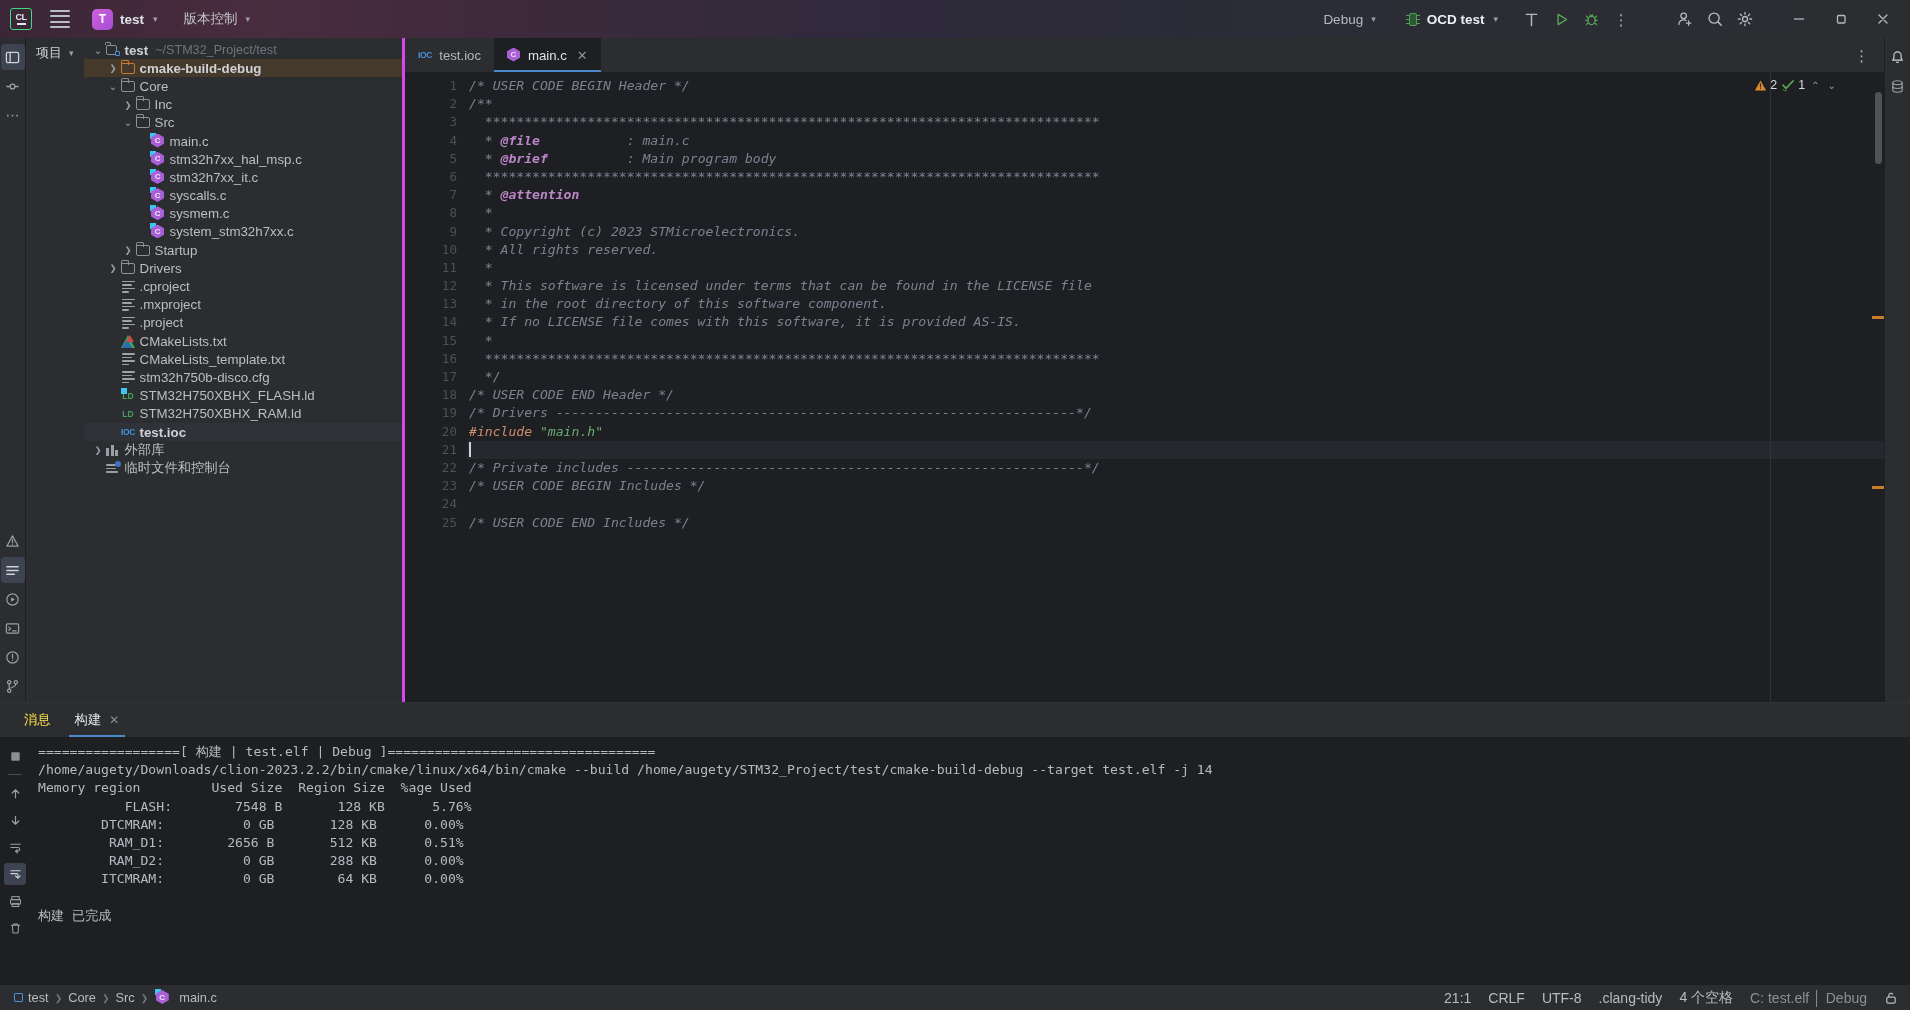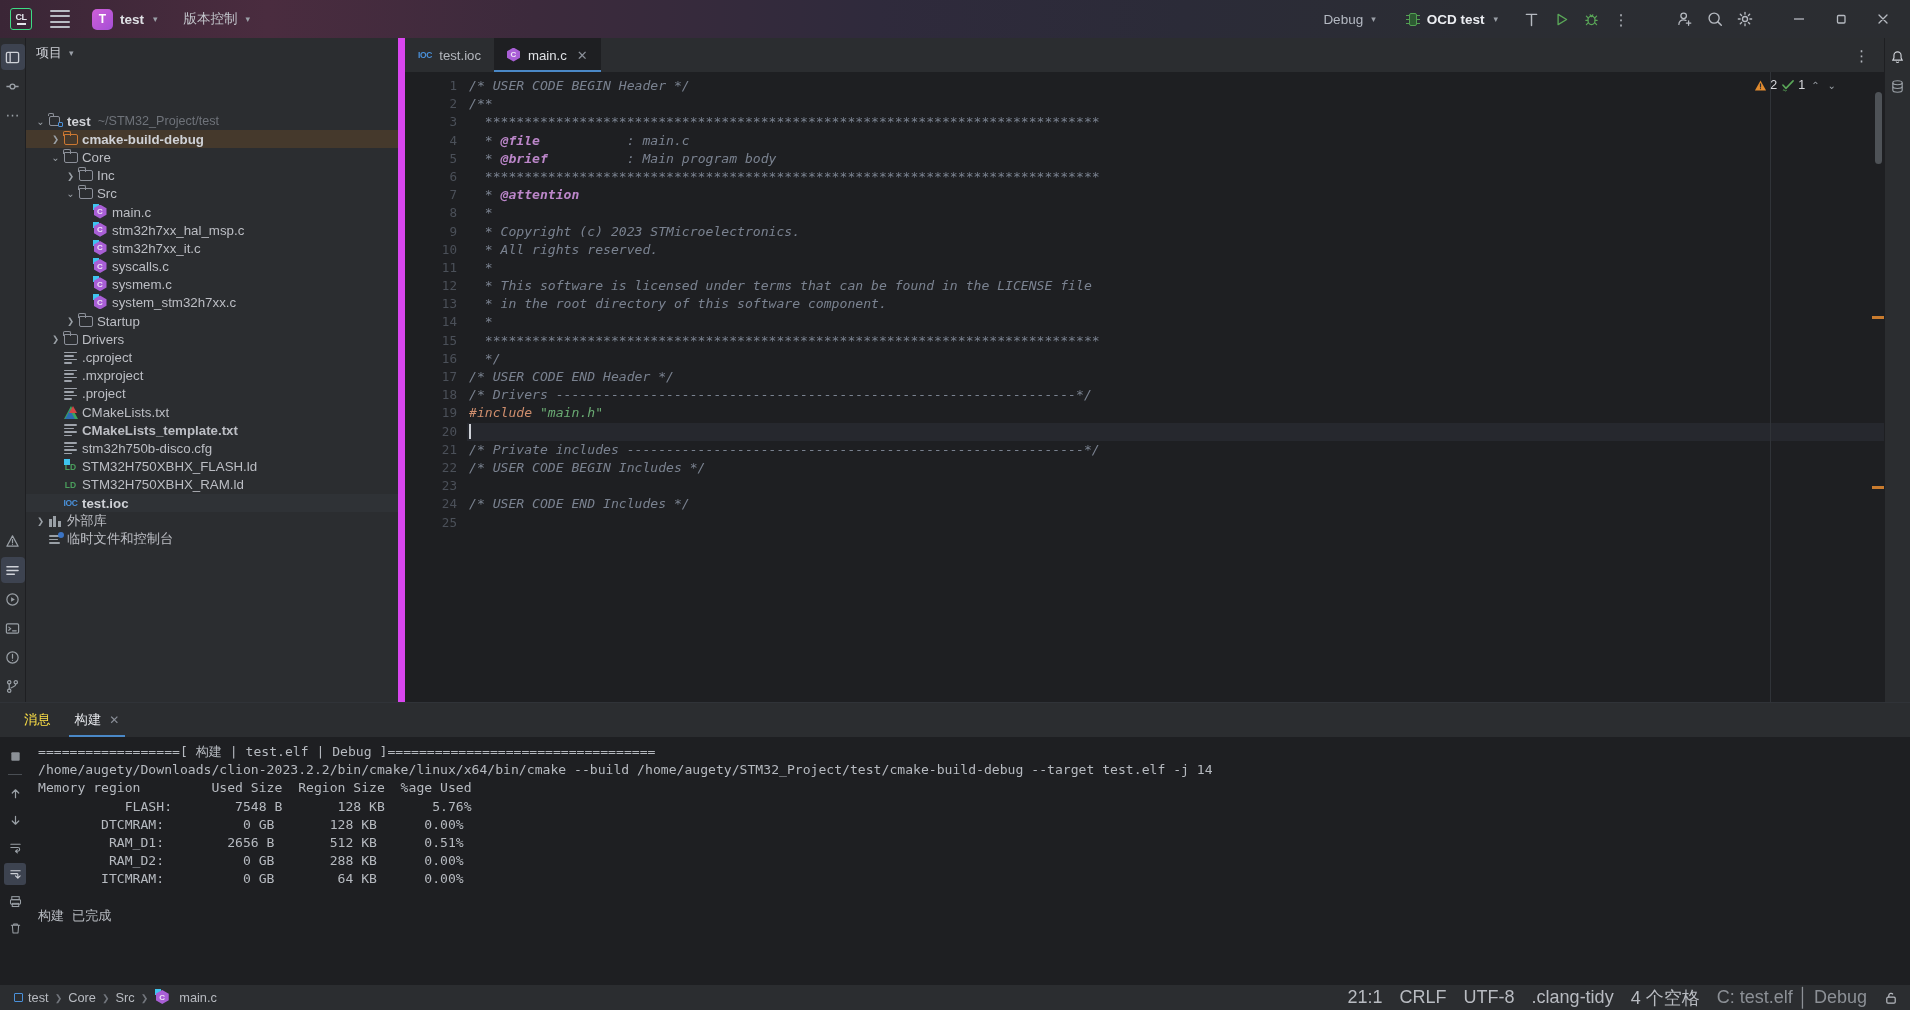--- a/index.html
+++ b/index.html
@@ -56,21 +56,21 @@
   .rail {
     width: 26px; flex: 0 0 26px; background: #2b2d30;
     display: flex; flex-direction: column; align-items: center; padding-top: 6px;
     border-right: 1px solid #1e1f22;
   }
   .rail-btn { width: 24px; height: 26px; display: flex; align-items: center; justify-content: center; cursor: pointer; margin-bottom: 3px; }
   .rail-btn.active { background: #3d4350; border-radius: 4px; }
   .rail-spacer { flex: 1; }
 
   
-  .sidebar { width: 379px; flex: 0 0 379px; background: #2b2d30; display: flex; flex-direction: column; border-right: 7px solid #d946ef; gap: 41px; }
+  .sidebar { width: 379px; flex: 0 0 379px; background: #2b2d30; display: flex; flex-direction: row; border-right: 3px solid #d946ef; }
   .sb-header { height: 30px; display: flex; align-items: center; padding: 0 10px; gap: 5px; }
   .sb-header .t { color: #ced0d6; font-size: 13px; }
   .tree { flex: 1; overflow: hidden; padding-top: 3px; font-size: 13.3px; }
   .trow { height: 18.2px; display: flex; align-items: center; color: #bcbec4; white-space: nowrap; cursor: pointer; padding-right: 6px; }
   .trow.sel-build { background: #45392c; }
   .trow.sel { background: #2f3236; }
   .arrow { width: 13px; display: flex; align-items: center; justify-content: center; color: #9aa0a6; font-size: 8.5px; flex: 0 0 13px; }
   .ico { width: 17px; flex: 0 0 17px; display: flex; align-items: center; justify-content: center; margin-right: 3px; }
   .tlabel { font-size: 13.3px; }
   .tpath { color: #6f737a; font-size: 12.6px; margin-left: 7px; }
@@ -154,21 +154,21 @@
   .crail-btn.on { background: #3d4350; }
   .console { flex: 1; padding: 6px 0 0 8px; overflow: hidden; }
   .cl { font-family: "DejaVu Sans Mono", monospace; font-size: 13.1px; line-height: 18.2px; color: #b6bac0; white-space: pre; }
 
   
   .status { height: 26px; flex: 0 0 26px; background: #2b2d30; display: flex; align-items: center; padding: 0 8px; border-top: 1px solid #1e1f22; }
   .crumbs { display: flex; align-items: center; gap: 6px; margin-left: 6px; }
   .crumb { color: #b8bbc1; font-size: 12.8px; display: flex; align-items: center; gap: 5px; cursor: pointer; }
   .sq { width: 9px; height: 9px; border: 1.5px solid #4a90d9; border-radius: 1px; }
   .st-right { margin-left: auto; display: flex; align-items: center; gap: 17px; padding-right: 4px; }
-  .st-item { color: #b8bbc1; font-size: 18px; cursor: pointer; }
+  .st-item { color: #b8bbc1; font-size: 14px; cursor: pointer; }
   .st-item.dim { color: #8c9096; }
   
   .rrail { width: 26px; flex: 0 0 26px; background: #2b2d30; display: flex; flex-direction: column; align-items: center; padding-top: 6px; border-left: 1px solid #1e1f22; }
   svg { display: block; }
 </style>
 </head>
 <body>
 
 <div class="app">
 
@@ -497,21 +497,21 @@
             <span class="arrow"></span>
             <span class="ico">
               <span class="cmk">
                 <span class="tri"></span>
                 <span class="tb2"></span>
                 <span class="tr3"></span>
               </span>
             </span>
             <span class="tlabel">CMakeLists.txt</span>
           </div>
-          <div class="trow" style="padding-left: 23px; font-weight: bold;">
+          <div class="trow" style="padding-left: 23px;">
             <span class="arrow"></span>
             <span class="ico">
               <span class="txtico">
                 <b></b>
                 <b></b>
                 <b></b>
                 <b></b>
               </span>
             </span>
             <span class="tlabel">CMakeLists_template.txt</span>
@@ -630,20 +630,21 @@
             <div class="cline"><span class="cm">  * </span><span class="tag">@file</span><span class="cm">           : main.c</span></div>
             <div class="cline"><span class="cm">  * </span><span class="tag">@brief</span><span class="cm">          : Main program body</span></div>
             <div class="cline"><span class="cm">  ******************************************************************************</span></div>
             <div class="cline"><span class="cm">  * </span><span class="tag">@attention</span></div>
             <div class="cline"><span class="cm">  *</span></div>
             <div class="cline"><span class="cm">  * Copyright (c) 2023 STMicroelectronics.</span></div>
             <div class="cline"><span class="cm">  * All rights reserved.</span></div>
             <div class="cline"><span class="cm">  *</span></div>
             <div class="cline"><span class="cm">  * This software is licensed under terms that can be found in the LICENSE file</span></div>
             <div class="cline"><span class="cm">  * in the root directory of this software component.</span></div>
+            <div class="cline"><span class="cm">  * If no LICENSE file comes with this software, it is provided AS-IS.</span></div>
             <div class="cline"><span class="cm">  *</span></div>
             <div class="cline"><span class="cm">  ******************************************************************************</span></div>
             <div class="cline"><span class="cm">  */</span></div>
             <div class="cline"><span class="cm">/* USER CODE END Header */</span></div>
             <div class="cline"><span class="cm">/* Drivers ------------------------------------------------------------------*/</span></div>
             <div class="cline"><span class="kw">#include</span><span class="cm"> </span><span class="str">"main.h"</span></div>
             <div class="cline cur"><span class="caret"></span></div>
             <div class="cline"><span class="cm">/* Private includes ----------------------------------------------------------*/</span></div>
             <div class="cline"><span class="cm">/* USER CODE BEGIN Includes */</span></div>
             <div class="cline"></div>

